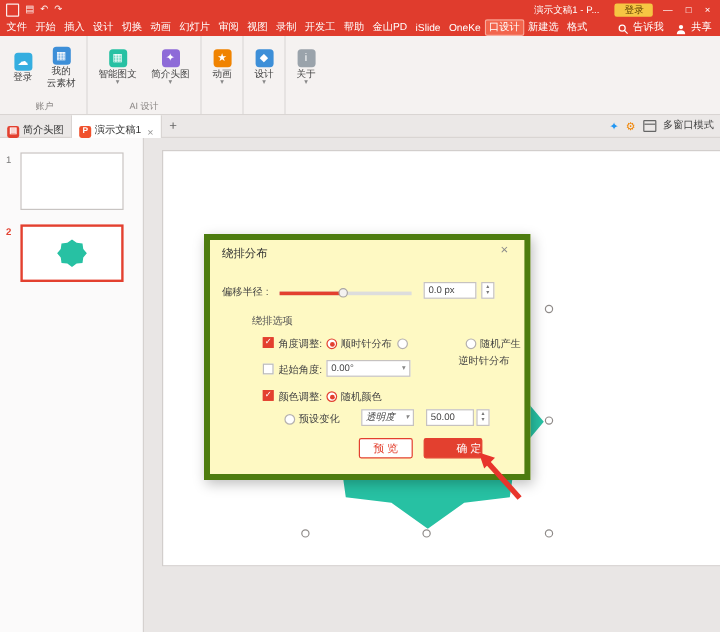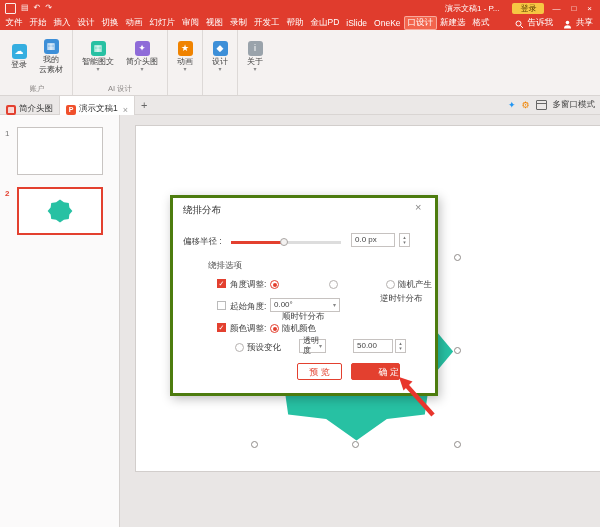--- a/index.html
+++ b/index.html
@@ -53,21 +53,21 @@
   .thumb.sel{border:2px solid #e3402f;}
 
   
   .canvas{position:absolute;top:115px;left:120px;right:0;bottom:0;background:#e9e6e5;overflow:hidden;}
   .sheet{position:absolute;left:15px;top:10px;width:470px;height:345px;background:#fff;border:1px solid #d2cecc;z-index:1;}
   .star-main{position:absolute;left:135px;top:143px;width:203px;height:187px;z-index:2;}
   .handle{position:absolute;width:7px;height:7px;border-radius:50%;background:#fff;border:1px solid #8f8b89;z-index:3;box-sizing:border-box;}
   .annot-arrow{position:absolute;left:275px;top:258px;width:44px;height:46px;z-index:12;}
 
   
-  .dialog{position:absolute;left:50px;top:80px;width:262px;height:195px;background:#ffffff;border:3px solid #4d7c0f;box-shadow:2px 3px 10px rgba(0,0,0,.25);z-index:10;font-size:8.5px;color:#444;}
+  .dialog{position:absolute;left:50px;top:80px;width:262px;height:195px;background:#fef9c3;border:5px solid #4d7c0f;box-shadow:2px 3px 10px rgba(0,0,0,.25);z-index:10;font-size:8.5px;color:#444;}
   .dialog .abs{line-height:10px;}
   .dlg-title{left:10px;top:7px;font-size:9.5px;color:#333;}
   .dlg-close{left:242px;top:4px;font-size:11px;color:#888;cursor:pointer;}
   .fld{border:1px solid #c6c2c0;background:#fff;box-sizing:border-box;font-size:8px;color:#444;}
   .slider-track{left:58px;top:43px;width:110px;height:3px;background:#ddd;}
   .slider-fill{position:absolute;left:0;top:0;height:3px;width:53px;background:#e3402f;}
   .slider-knob{position:absolute;left:49px;top:-3px;width:8px;height:8px;background:#f4f2f1;border:1px solid #a8a4a2;border-radius:50%;box-sizing:border-box;cursor:pointer;}
   .spinner{display:flex;flex-direction:column;align-items:center;justify-content:center;cursor:pointer;}
   .spinner span{font-size:5px;line-height:5px;color:#777;}
   .cb{position:absolute;width:9px;height:9px;border:1px solid #bbb;background:#fff;box-sizing:border-box;cursor:pointer;font-size:7px;line-height:8px;text-align:center;}
@@ -257,41 +257,41 @@
     <div class="abs fld spinner" style="left:226px;top:35px;width:11px;height:14px;">
       <span>▴</span>
       <span>▾</span>
     </div>
 
     <span class="abs" style="left:10px;top:62px;color:#555;margin-left:25px;">绕排选项</span>
 
     <span class="cb checked" style="left:44px;top:81px;"><span>✓</span></span>
     <span class="abs" style="left:57px;top:81px;text-align:right;">角度调整:</span>
     <span class="radio sel" style="left:97px;top:82px;"></span>
-    <span class="abs" style="left:109px;top:81px;margin-top:32px;">顺时针分布</span>
+    <span class="abs" style="left:109px;top:81px;">顺时针分布</span>
     <span class="radio" style="left:156px;top:82px;"></span>
     <span class="abs" style="left:168px;top:95px;margin-left:39px;">逆时针分布</span>
     <span class="radio" style="left:213px;top:82px;"></span>
     <span class="abs" style="left:225px;top:81px;">随机产生</span>
 
     <span class="cb" style="left:44px;top:103px;"></span>
     <span class="abs" style="left:57px;top:103px;">起始角度:</span>
     <div class="abs fld combo" style="left:97px;top:100px;width:70px;height:14px;">
       <span>0.00°</span>
       <span class="caret">▾</span>
     </div>
 
     <span class="cb checked" style="left:44px;top:125px;"><span>✓</span></span>
     <span class="abs" style="left:57px;top:125px;">颜色调整:</span>
     <span class="radio sel" style="left:97px;top:126px;"></span>
     <span class="abs" style="left:109px;top:125px;">随机颜色</span>
 
     <span class="radio" style="left:62px;top:145px;"></span>
     <span class="abs" style="left:74px;top:144px;">预设变化</span>
-    <div class="abs fld combo" style="left:126px;top:141px;width:27px;height:14px;">
+    <div class="abs fld combo" style="left:126px;top:141px;width:44px;height:14px;font-style:italic;">
       <span>透明度</span>
       <span class="caret">▾</span>
     </div>
     <div class="abs fld" style="left:180px;top:141px;width:40px;height:14px;line-height:12px;padding-left:3px;">50.00</div>
     <div class="abs fld spinner" style="left:222px;top:141px;width:11px;height:14px;">
       <span>▴</span>
       <span>▾</span>
     </div>
 
     <div class="btn btn-preview">预 览</div>

